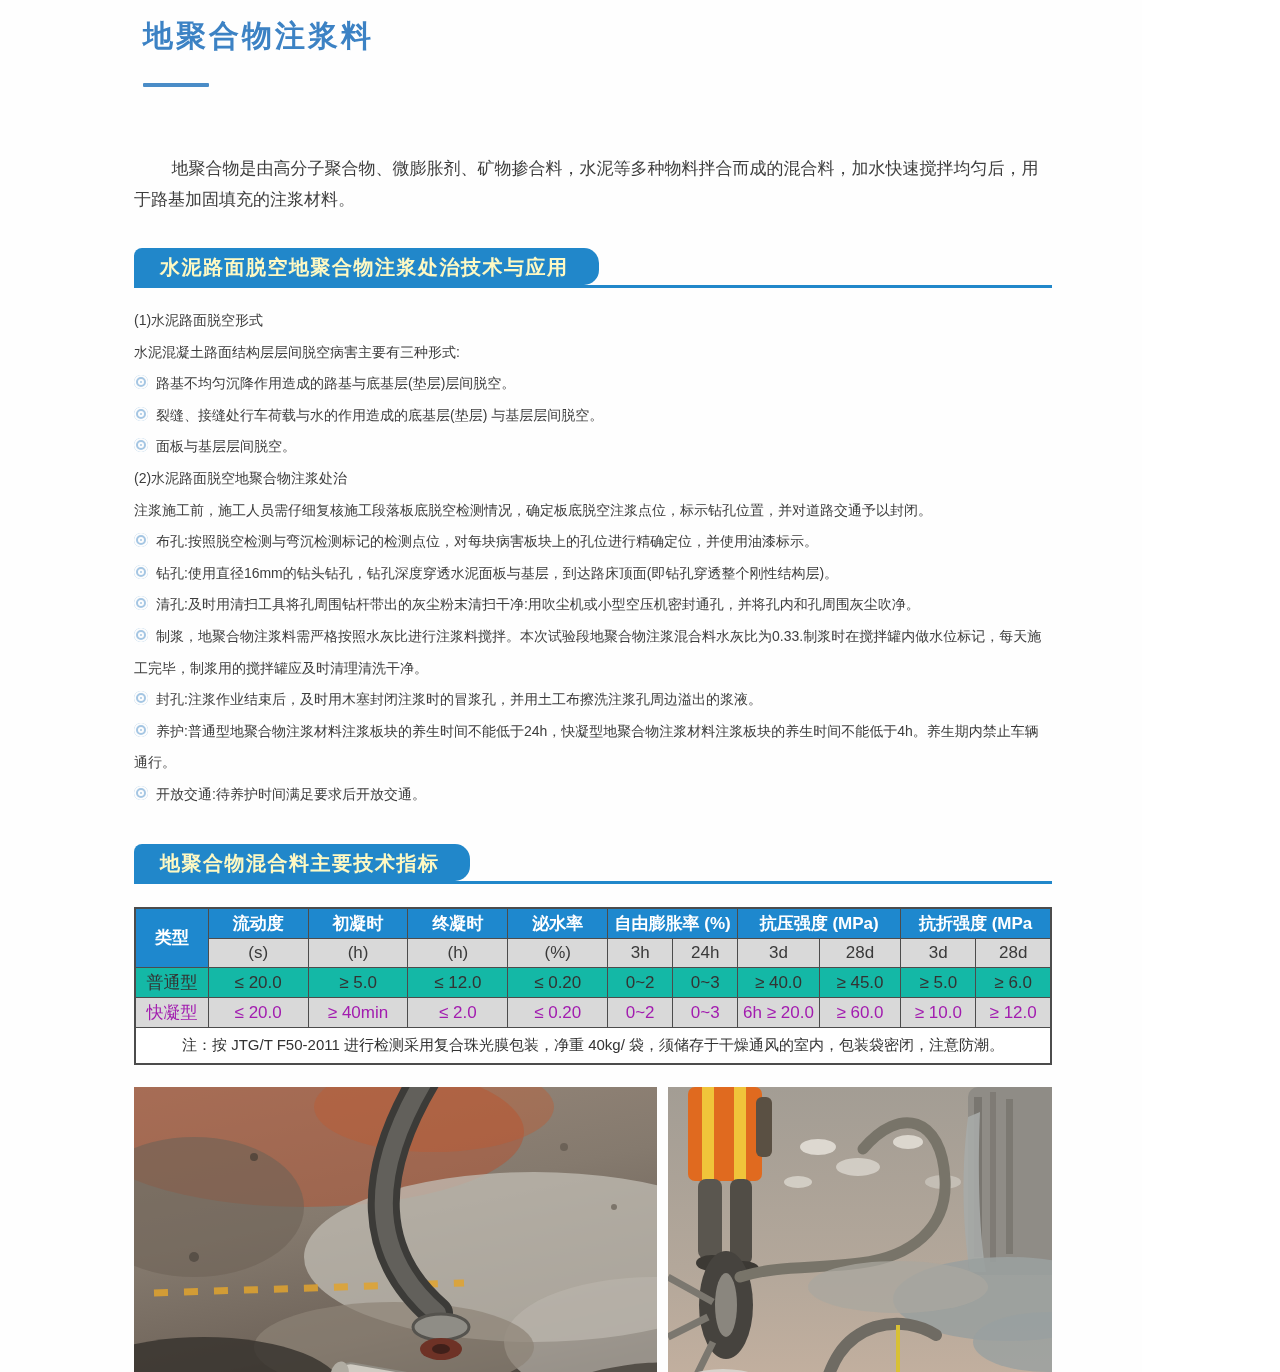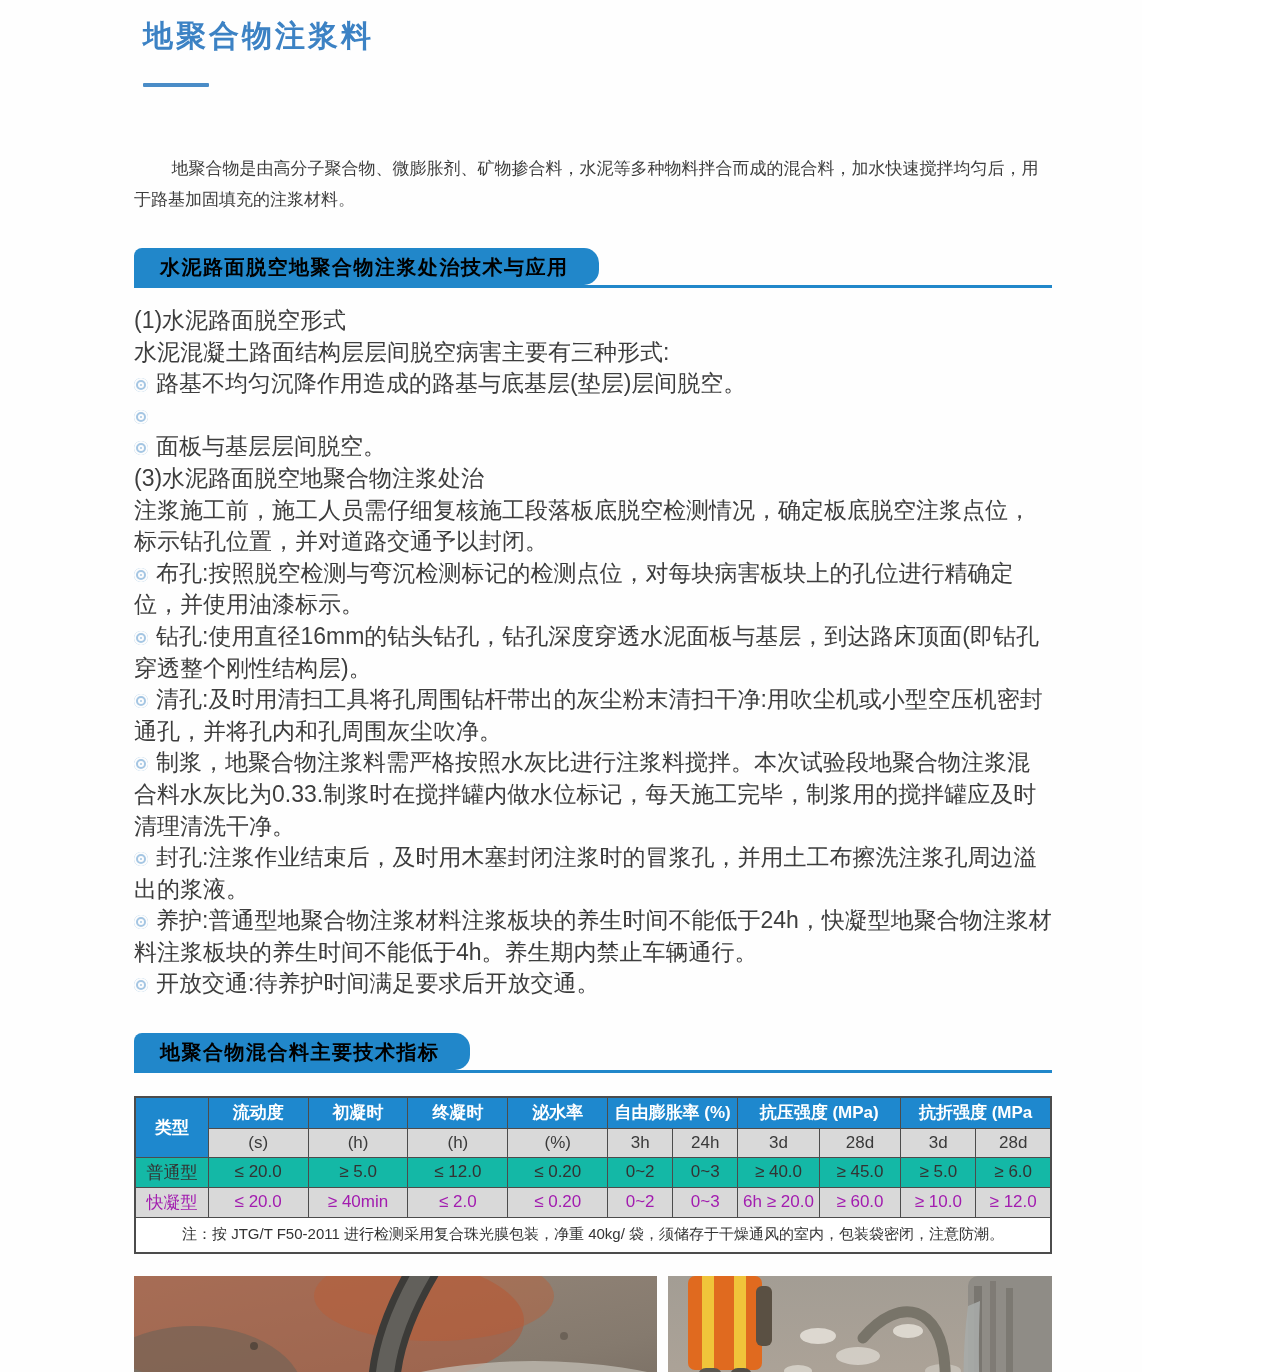--- a/index.html
+++ b/index.html
@@ -19,28 +19,28 @@
   }
   .page{width:1142px;height:1372px;padding:16px 90px 0 134px;position:relative;background:#fefefe;}
 
   .doc-title{font-size:30px;font-weight:bold;color:var(--title-blue);letter-spacing:3px;margin-left:9px;}
   .title-dash{width:66px;height:4px;background:#4a8cc7;margin:26px 0 0 9px;border-radius:1px;}
 
   .intro{margin-top:66px;font-size:17px;line-height:31px;text-indent:2.2em;color:var(--text);}
 
   .section-banner{margin-top:33px;border-bottom:3px solid var(--accent);line-height:0;}
   .banner-tab{
-    display:inline-block;background:var(--accent);color:#000000;
+    display:inline-block;background:var(--accent);color:#fef9c3;
     font-size:20px;font-weight:bold;letter-spacing:1.5px;
     padding:7px 30px 6px 26px;line-height:24px;
     border-radius:8px 15px 15px 0;
     vertical-align:bottom;
   }
 
-  .body-block{margin-top:17px;font-size:23px;line-height:31.6px;}
+  .body-block{margin-top:17px;font-size:14px;line-height:31.6px;}
   .body-block p{margin:0;}
   .bullet{
     display:inline-block;width:14px;height:14px;border-radius:50%;
     background:var(--bullet-blue);
     box-shadow:inset 0 0 0 2px #fdfdfd, inset 0 0 0 4px var(--bullet-blue), inset 0 0 0 6px #fdfdfd;
     margin-right:8px;position:relative;top:1px;
   }
 
   .spec-table-wrap{margin-top:23px;}
   table.spec{width:100%;border-collapse:collapse;table-layout:fixed;border:2px solid #4c4c4c;}
@@ -71,23 +71,23 @@
   <p class="intro">地聚合物是由高分子聚合物、微膨胀剂、矿物掺合料，水泥等多种物料拌合而成的混合料，加水快速搅拌均匀后，用于路基加固填充的注浆材料。</p>
 
   <div class="section-banner">
     <span class="banner-tab">水泥路面脱空地聚合物注浆处治技术与应用</span>
   </div>
 
   <div class="body-block">
     <p><span>(1)水泥路面脱空形式</span></p>
     <p><span>水泥混凝土路面结构层层间脱空病害主要有三种形式:</span></p>
     <p><span class="bullet"></span><span>路基不均匀沉降作用造成的路基与底基层(垫层)层间脱空。</span></p>
-    <p><span class="bullet"></span></p>
+    <p><span class="bullet"></span><span>裂缝、接缝处行车荷载与水的作用造成的底基层(垫层) 与基层层间脱空。</span></p>
     <p><span class="bullet"></span><span>面板与基层层间脱空。</span></p>
-    <p><span>(3)水泥路面脱空地聚合物注浆处治</span></p>
+    <p><span>(2)水泥路面脱空地聚合物注浆处治</span></p>
     <p><span>注浆施工前，施工人员需仔细复核施工段落板底脱空检测情况，确定板底脱空注浆点位，标示钻孔位置，并对道路交通予以封闭。</span></p>
     <p><span class="bullet"></span><span>布孔:按照脱空检测与弯沉检测标记的检测点位，对每块病害板块上的孔位进行精确定位，并使用油漆标示。</span></p>
     <p><span class="bullet"></span><span>钻孔:使用直径16mm的钻头钻孔，钻孔深度穿透水泥面板与基层，到达路床顶面(即钻孔穿透整个刚性结构层)。</span></p>
     <p><span class="bullet"></span><span>清孔:及时用清扫工具将孔周围钻杆带出的灰尘粉末清扫干净:用吹尘机或小型空压机密封通孔，并将孔内和孔周围灰尘吹净。</span></p>
     <p><span class="bullet"></span><span>制浆，地聚合物注浆料需严格按照水灰比进行注浆料搅拌。本次试验段地聚合物注浆混合料水灰比为0.33.制浆时在搅拌罐内做水位标记，每天施工完毕，制浆用的搅拌罐应及时清理清洗干净。</span></p>
     <p><span class="bullet"></span><span>封孔:注浆作业结束后，及时用木塞封闭注浆时的冒浆孔，并用土工布擦洗注浆孔周边溢出的浆液。</span></p>
     <p><span class="bullet"></span><span>养护:普通型地聚合物注浆材料注浆板块的养生时间不能低于24h，快凝型地聚合物注浆材料注浆板块的养生时间不能低于4h。养生期内禁止车辆通行。</span></p>
     <p><span class="bullet"></span><span>开放交通:待养护时间满足要求后开放交通。</span></p>
   </div>
 

